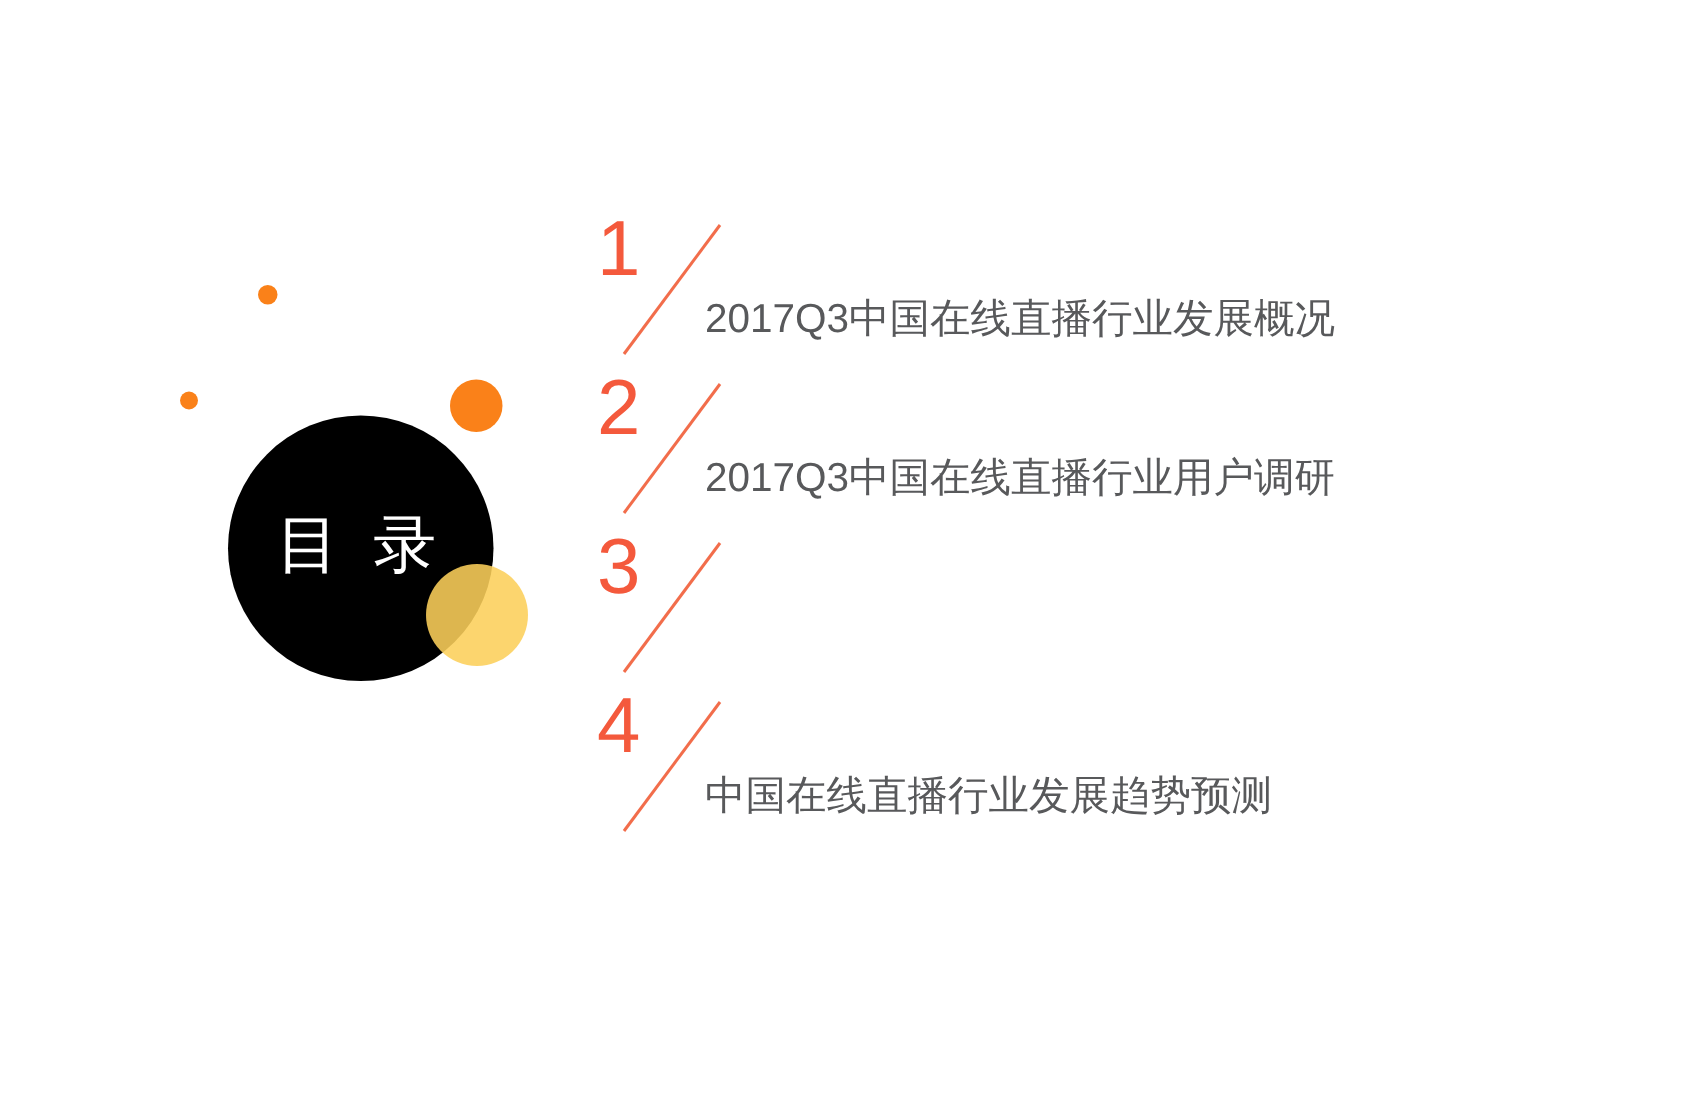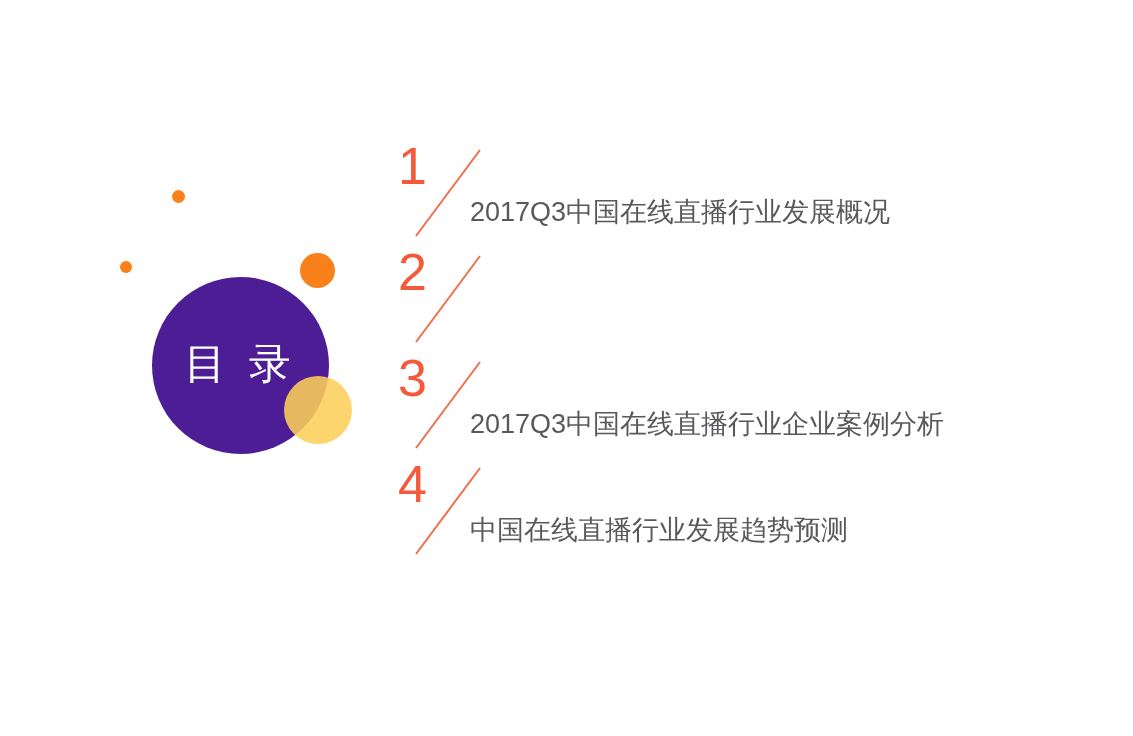--- a/index.html
+++ b/index.html
@@ -55,21 +55,21 @@
     border-radius: 50%;
     background: #FA8119;
   }
   .circle-main {
     position: absolute;
     left: 152px;
     top: 277px;
     width: 177px;
     height: 177px;
     border-radius: 50%;
-    background: #4c1d95;
+    background: #000000;
     display: flex;
     align-items: center;
     justify-content: center;
   }
   .circle-main-label {
     color: #ffffff;
     font-family: "Liberation Serif", "DejaVu Serif", serif;
     font-size: 42px;
     font-weight: 400;
     letter-spacing: 6px;
@@ -162,28 +162,28 @@
         <line x1="76" y1="6" x2="12" y2="92"></line>
       </svg>
       <span class="toc-label">2017Q3中国在线直播行业发展概况</span>
     </div>
 
     <div class="toc-item">
       <span class="toc-number">2</span>
       <svg class="toc-slash" viewBox="0 0 80 94" width="80" height="94">
         <line x1="76" y1="6" x2="12" y2="92"></line>
       </svg>
+      <span class="toc-label">2017Q3中国在线直播行业用户调研</span>
     </div>
 
     <div class="toc-item">
       <span class="toc-number">3</span>
       <svg class="toc-slash" viewBox="0 0 80 94" width="80" height="94">
         <line x1="76" y1="6" x2="12" y2="92"></line>
       </svg>
-      <span class="toc-label">2017Q3中国在线直播行业企业案例分析</span>
     </div>
 
     <div class="toc-item">
       <span class="toc-number">4</span>
       <svg class="toc-slash" viewBox="0 0 80 94" width="80" height="94">
         <line x1="76" y1="6" x2="12" y2="92"></line>
       </svg>
       <span class="toc-label">中国在线直播行业发展趋势预测</span>
     </div>
 

